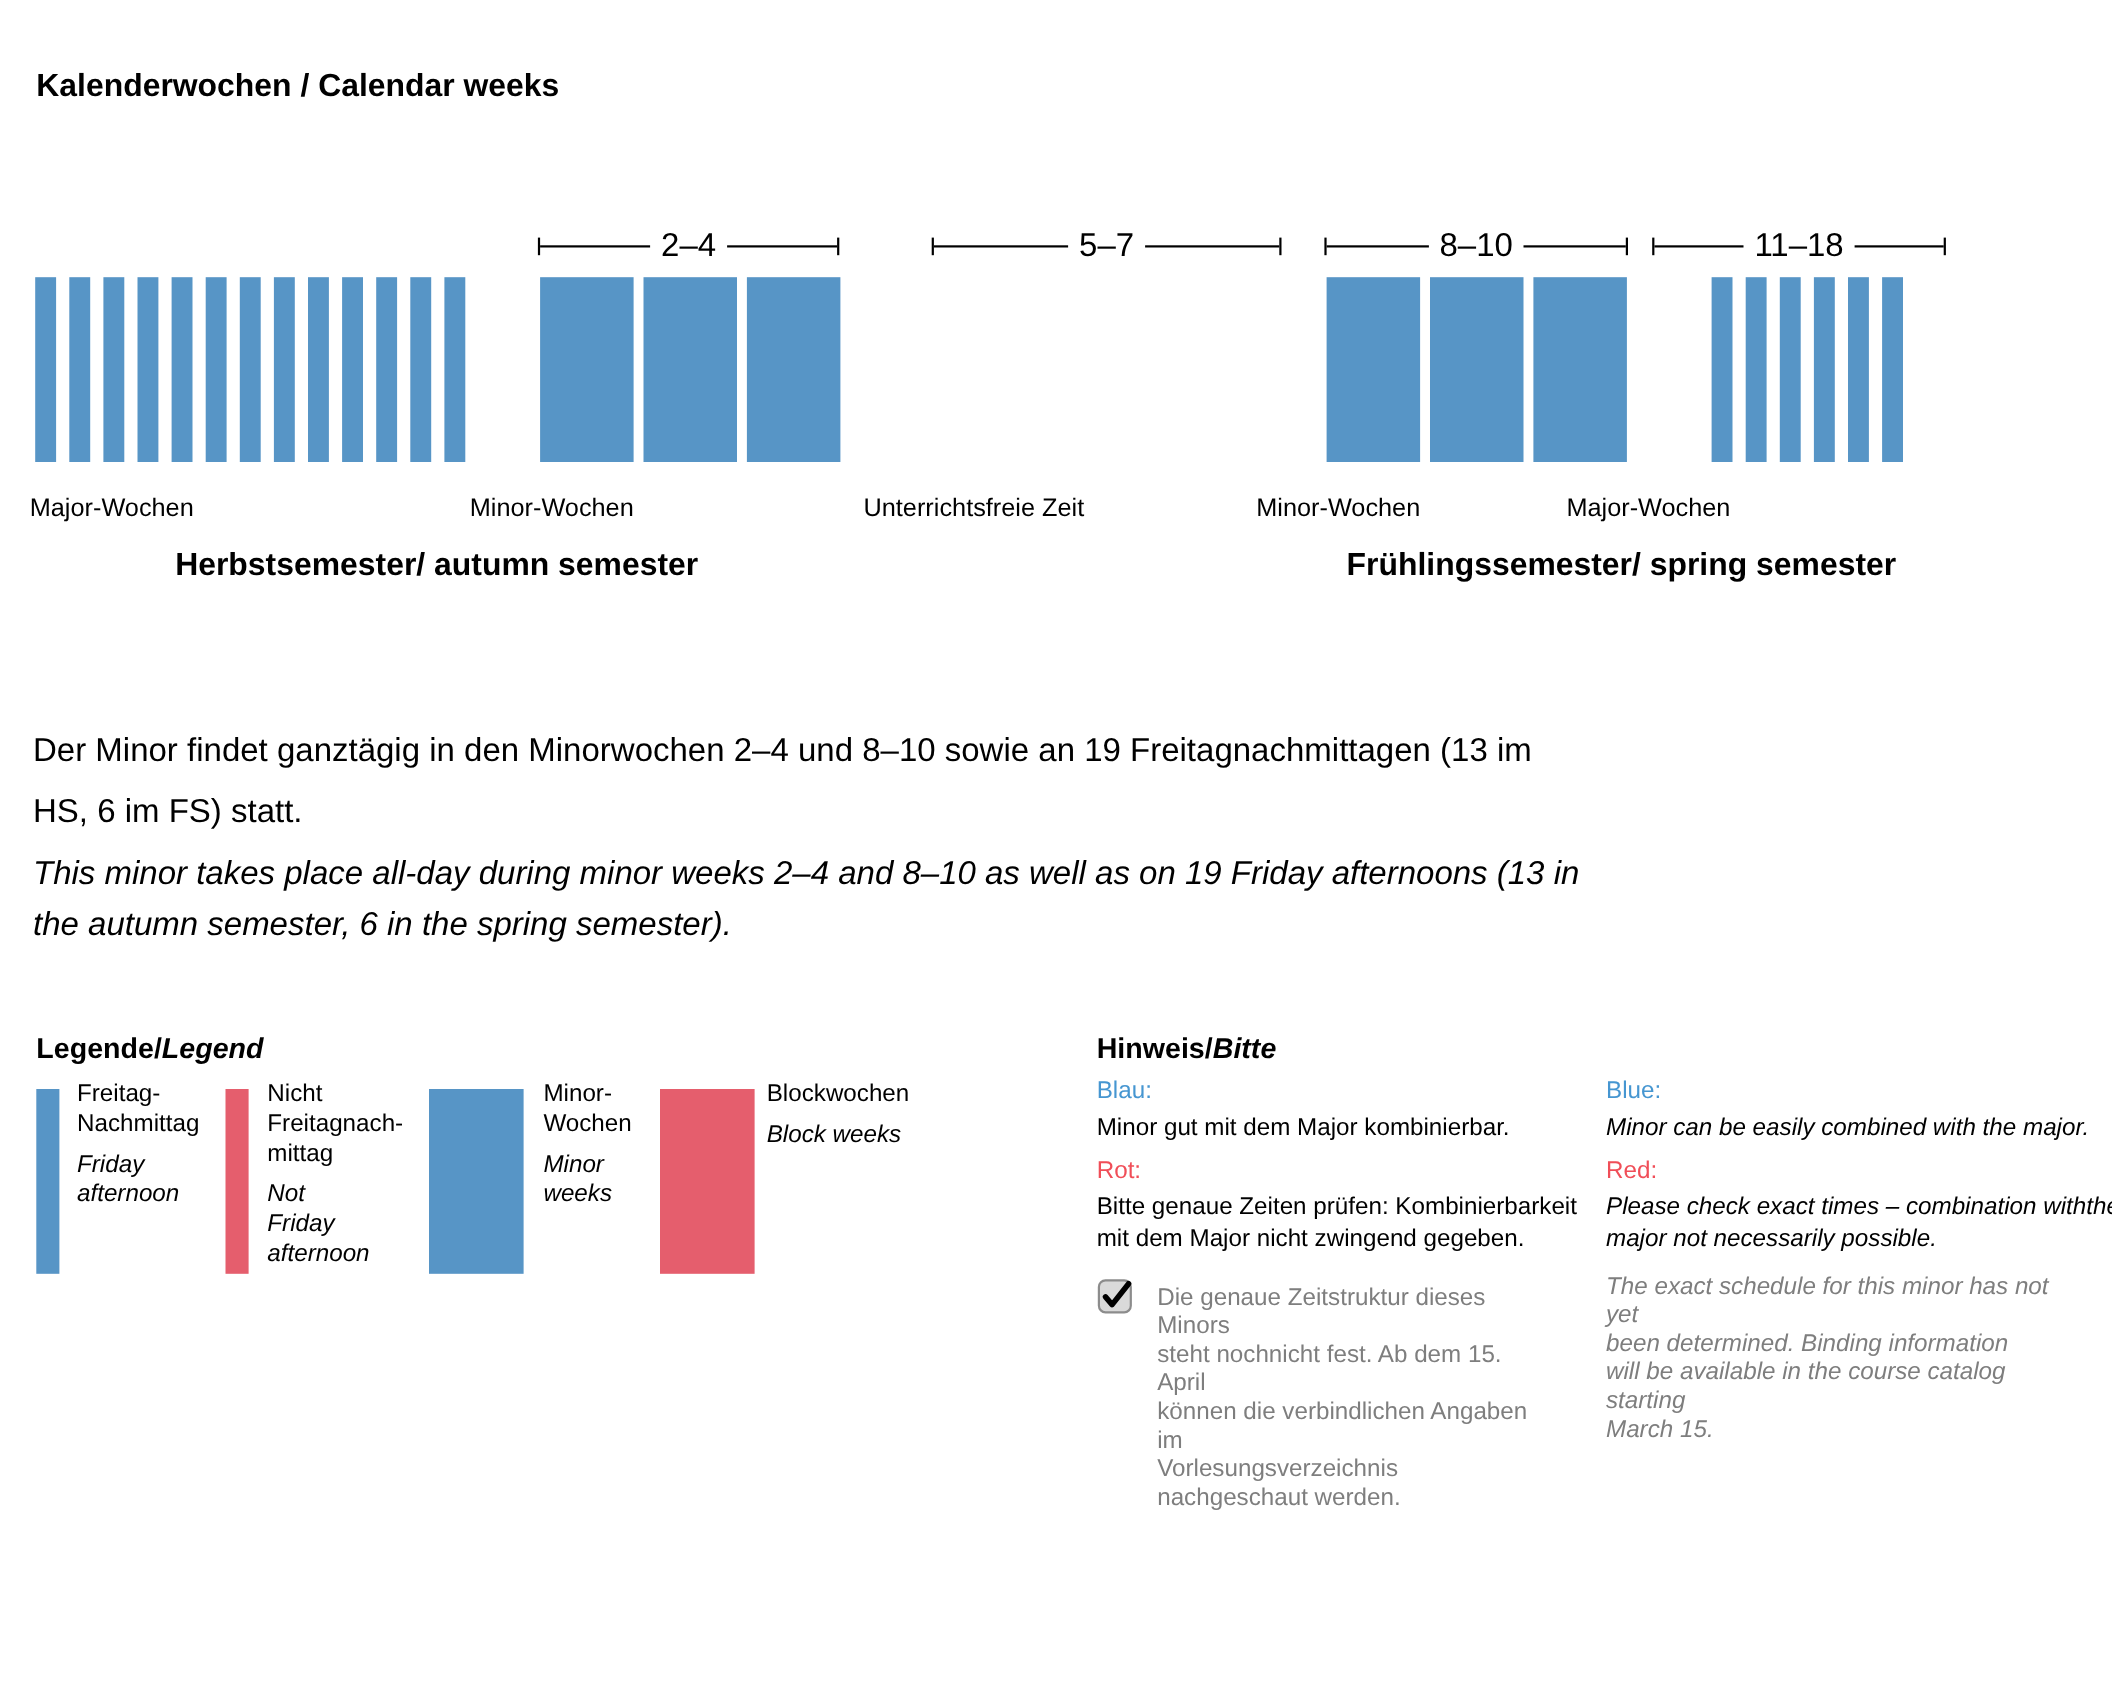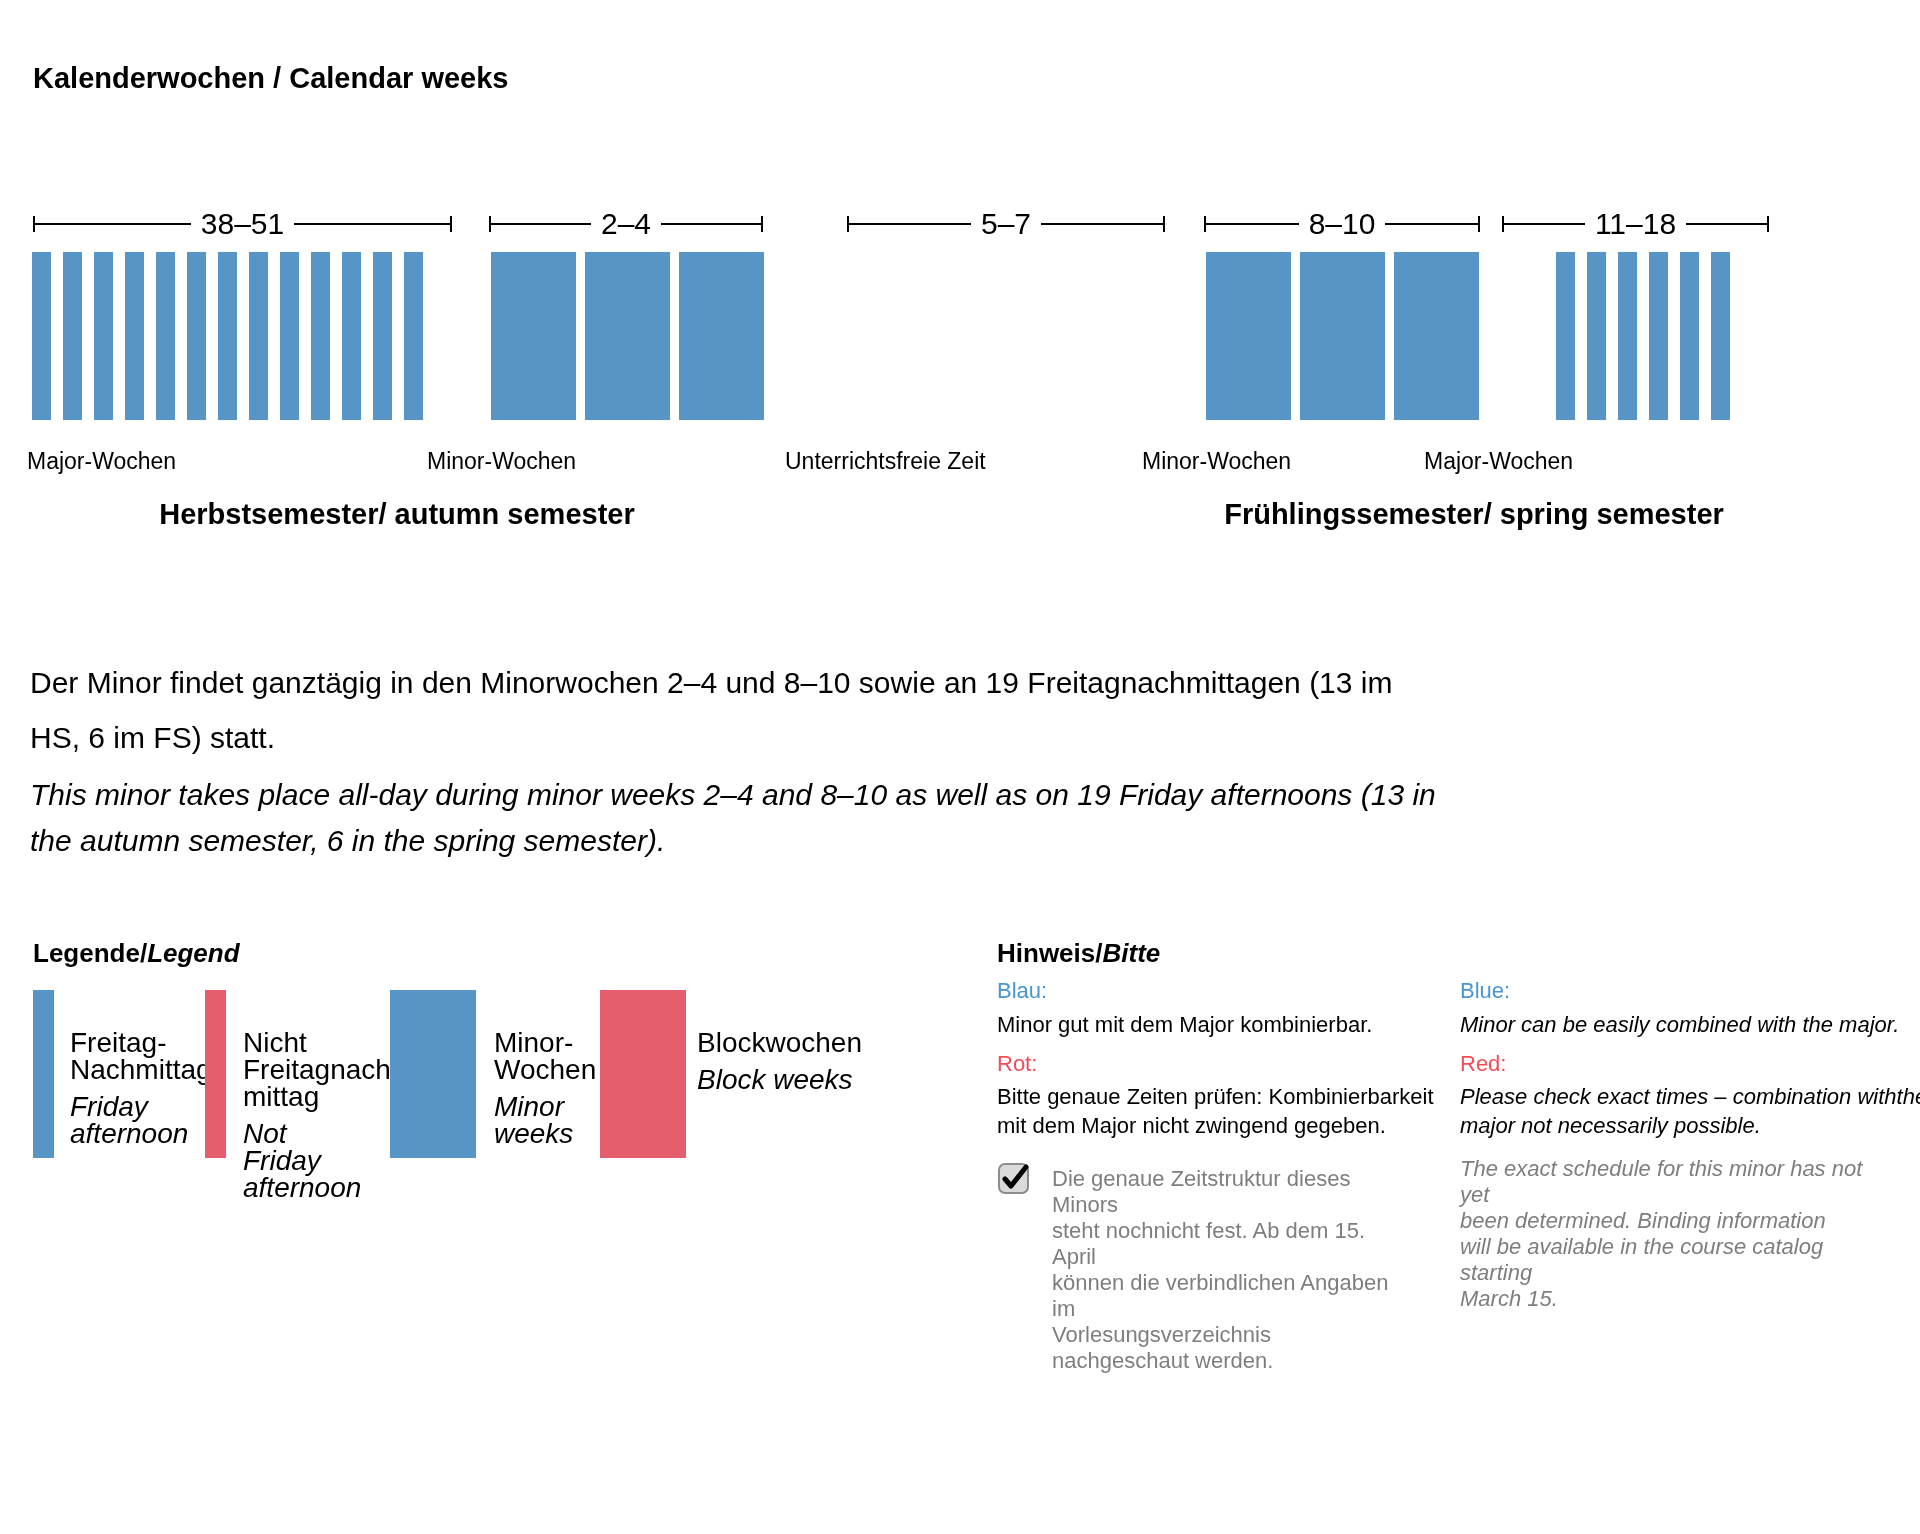--- a/index.html
+++ b/index.html
@@ -33,21 +33,21 @@
 
   
   .section-title{font-size:26px;font-weight:bold;}
   .legend-title{left:33px;top:938px;}
   .note-title{left:997px;top:938px;}
   .swatch{position:absolute;top:990px;height:168px;}
   .swatch.thin{width:21px;}
   .swatch.wide{width:86px;}
   .swatch.blue{background:var(--bar-blue);}
   .swatch.red{background:var(--bar-red);}
-  .legend-text{position:absolute;top:1029px;width:220px;font-size:28px;line-height:27px;}
+  .legend-text{position:absolute;top:980px;width:220px;font-size:22px;line-height:27px;}
   .legend-text .en{font-style:italic;margin-top:10px;}
 
   
   .clr-label{font-size:22px;font-weight:normal;}
   .blue-label{color:var(--label-blue);}
   .red-label{color:var(--label-red);}
   .note-block{font-size:22px;line-height:29px;}
   .gray{color:var(--gray-text);}
   .italic{font-style:italic;}
 
@@ -58,27 +58,20 @@
   .checkbox svg{overflow:visible;display:block;}
   .cb-text{left:1052px;top:1166px;width:360px;font-size:22px;line-height:26px;}
   .gray-para{left:1460px;top:1156px;width:430px;font-size:22px;line-height:26px;}
 </style>
 </head>
 <body>
 
 <div class="abs page-title">Kalenderwochen / Calendar weeks</div>
 
 <div id="figure">
-    <div class="bracket" style="left: 33px; width: 419px;">
-      <div class="tick"></div>
-      <div class="line"></div>
-      <div class="range">38–51</div>
-      <div class="line"></div>
-      <div class="tick"></div>
-    </div>
     <div class="bars" style="left: 32px; gap: 12px;">
       <div class="bar" style="width: 19px;"></div>
       <div class="bar" style="width: 19px;"></div>
       <div class="bar" style="width: 19px;"></div>
       <div class="bar" style="width: 19px;"></div>
       <div class="bar" style="width: 19px;"></div>
       <div class="bar" style="width: 19px;"></div>
       <div class="bar" style="width: 19px;"></div>
       <div class="bar" style="width: 19px;"></div>
       <div class="bar" style="width: 19px;"></div>

